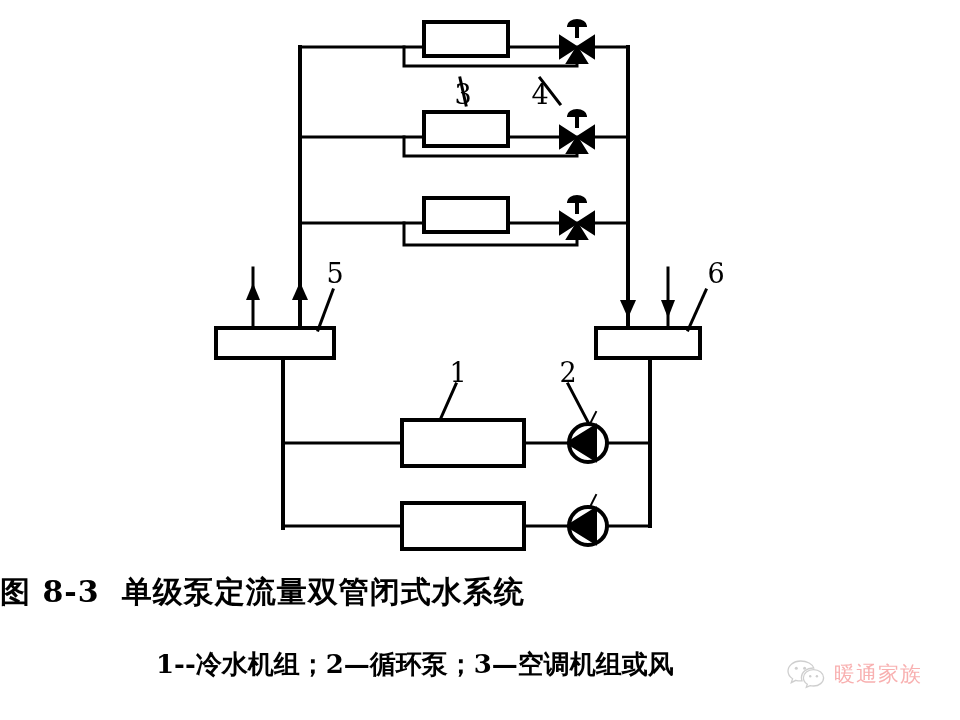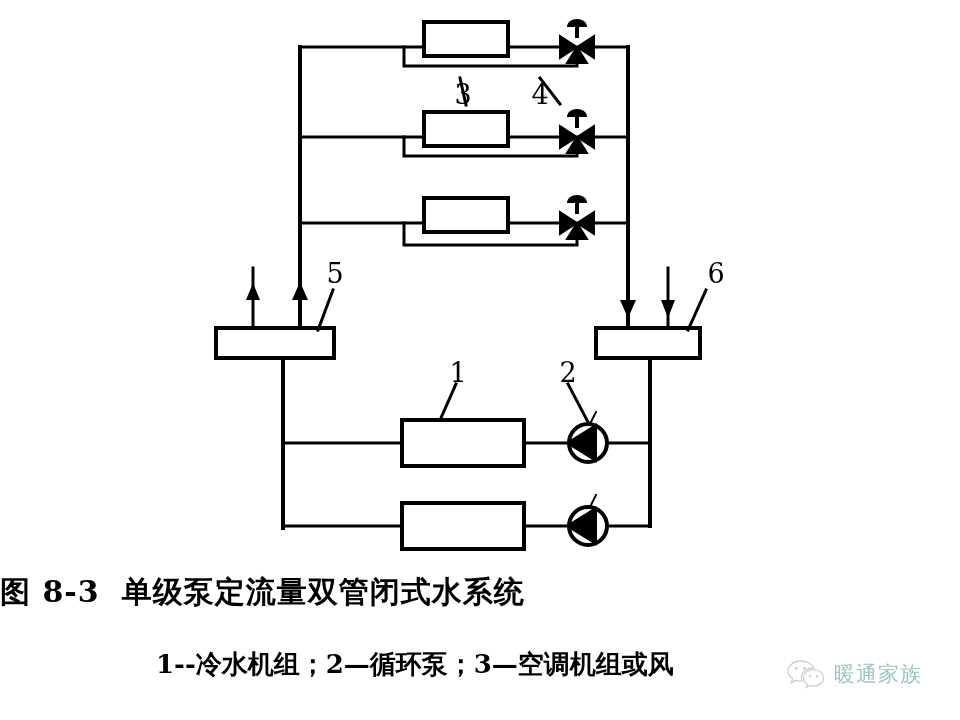--- a/index.html
+++ b/index.html
@@ -69,21 +69,21 @@
     left: 786px;
     top: 658px;
     display: flex;
     align-items: center;
     gap: 8px;
     opacity: 0.42;
   }
   .watermark-text {
     font-family: "DejaVu Sans", "Liberation Sans", sans-serif;
     font-size: 21px;
-    color: #0f766e;
+    color: #ef4444;
     letter-spacing: 1px;
     white-space: nowrap;
   }
   .wm-icon {
     display: block;
   }
 </style>
 </head>
 <body>
 

